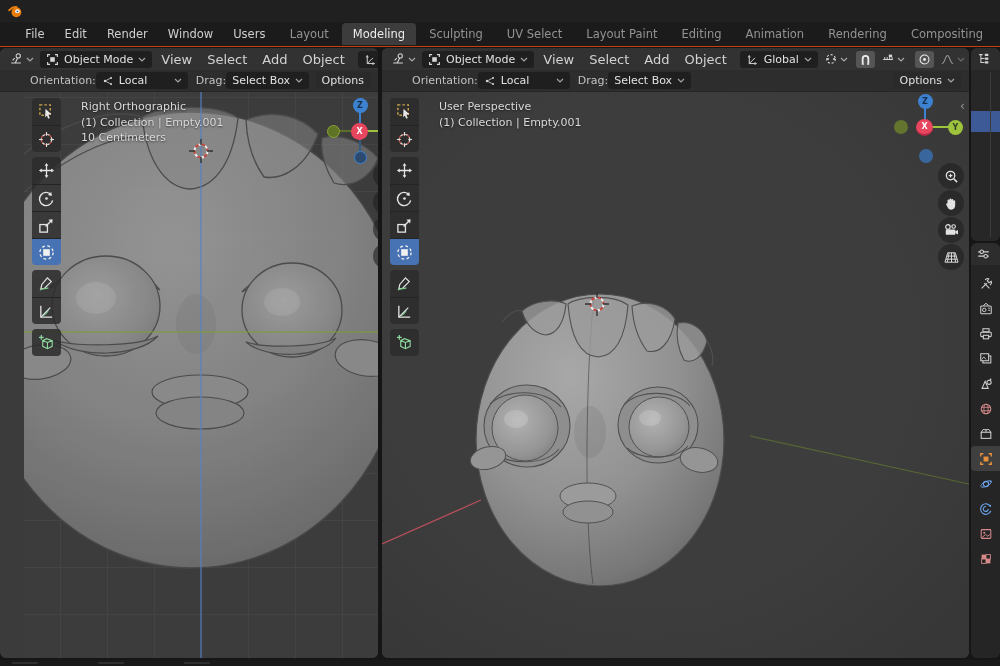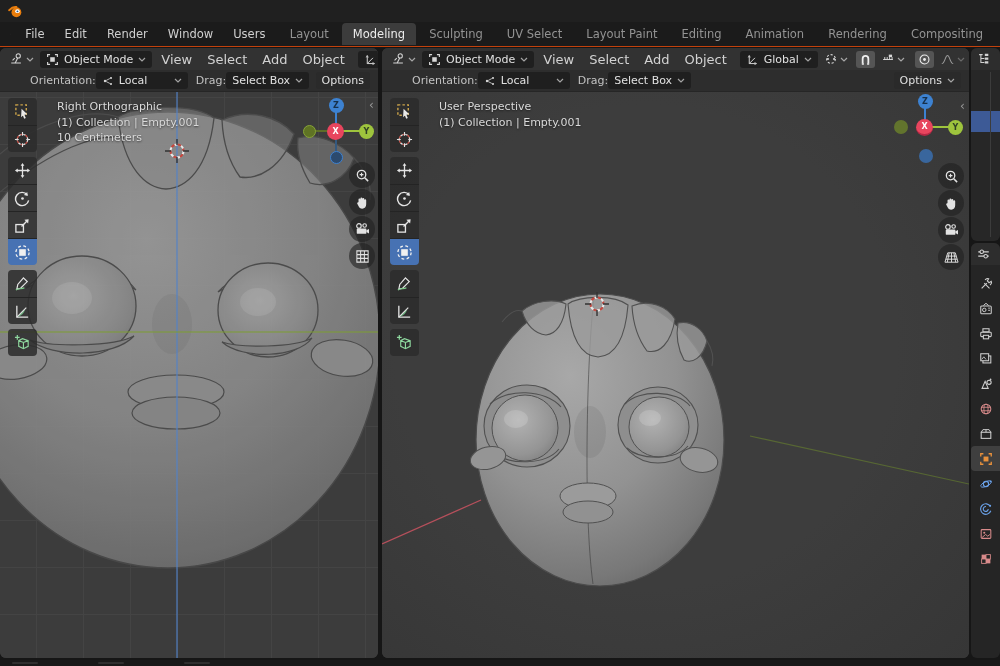--- a/index.html
+++ b/index.html
@@ -39,21 +39,21 @@
   .lbl   { font-size:11px; color:#c2c2c2; }
   .spacer{ flex:1 1 auto !important; }
   svg.ic { display:block; }
   .chev  { opacity:.85; }
   .chev.dim { opacity:.4; }
 
   
   .vp-canvas { position:relative; width:100%; height:566px; }
   #canvas-left { background-color:#3c3c3c;
     background-image:linear-gradient(#444 1px,transparent 1px),linear-gradient(90deg,#444 1px,transparent 1px);
-    background-size:47px 47px; background-position:36px 5px; }
+    background-size:47px 47px; background-position:36px 5px;margin-left:24px; }
   #canvas-right { background:radial-gradient(ellipse at 45% 45%, #3d3d3d 55%, #363636 100%); }
   .scene { position:absolute; left:0; top:0; }
 
   .vp-overlay { position:absolute; left:57px; top:7px; font-size:11px; color:#d9d9d9;
     text-shadow:0 1px 2px rgba(0,0,0,.55); line-height:15.5px; }
 
   
   .vtoolbar { position:absolute; left:8px; top:6px; display:flex; flex-direction:column; gap:5px; }
   .tgroup { display:flex; flex-direction:column; border-radius:4px; overflow:hidden; width:29px; }
   .tbtn { width:29px; height:27px; background:#2b2b2bd9; display:flex; align-items:center; justify-content:center; }

